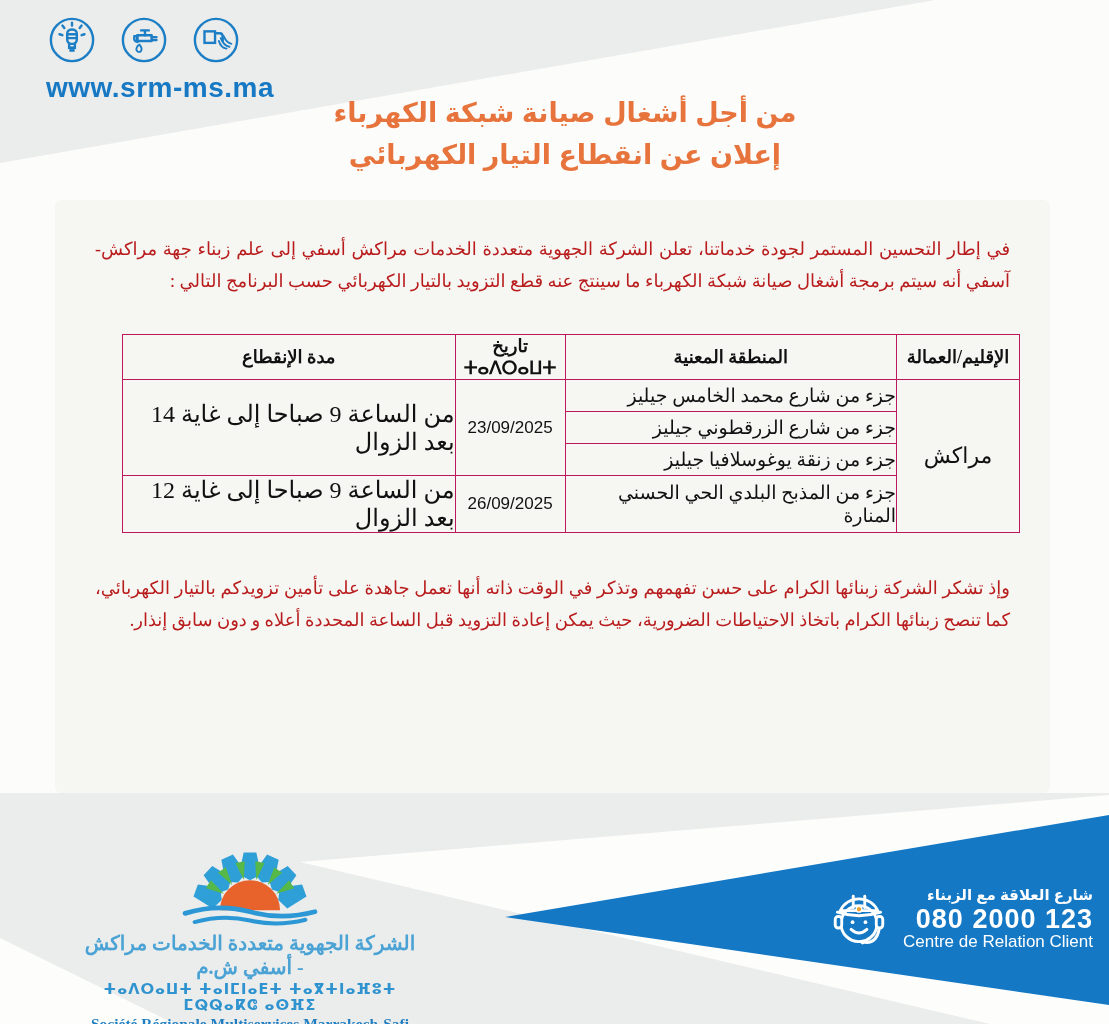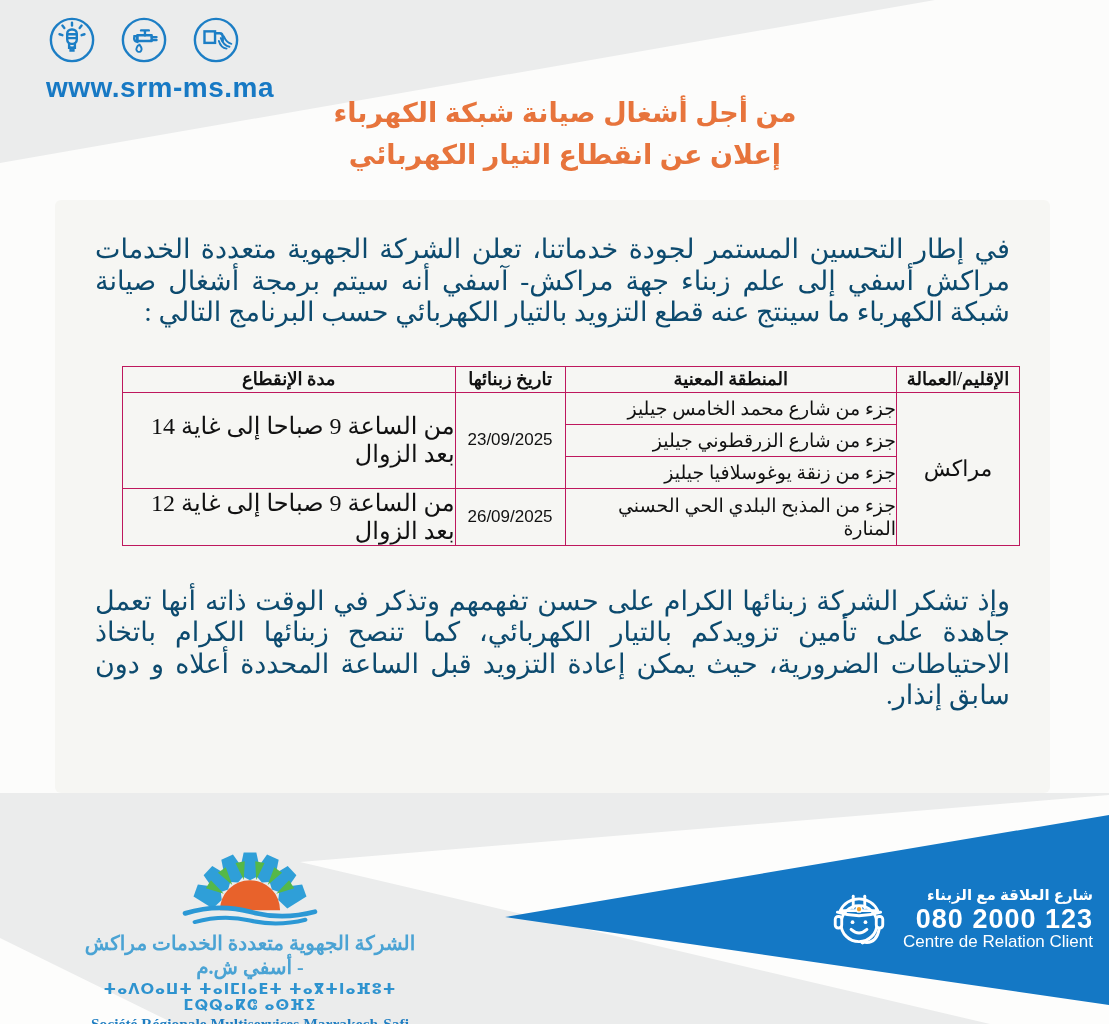--- a/index.html
+++ b/index.html
@@ -10,23 +10,23 @@
              clip-path:polygon(0 0,935px 0,0 163px);}
   
   .service-icons{position:absolute;left:48px;top:16px;display:flex;gap:24px;}
   .service-icons svg{display:block;}
   .website{position:absolute;left:46px;top:72px;font-size:28px;font-weight:bold;color:#1779c4;letter-spacing:.5px;}
   .title{position:absolute;left:300px;top:92px;width:530px;text-align:center;color:#e7743c;
          font-weight:bold;font-size:27px;line-height:42px;
          font-family:"Liberation Sans","DejaVu Sans",sans-serif;direction:rtl;}
   
   .panel{position:absolute;left:55px;top:200px;width:995px;height:593px;background:#f6f6f3;border-radius:6px;}
-  .para{direction:rtl;text-align:justify;text-align-last:right;color:#0c4a6e;
+  .para{direction:rtl;text-align:justify;text-align-last:right;color:#b91c1c;
         font-family:"Liberation Serif","DejaVu Serif",serif;
-        font-size:27px;line-height:31.5px;padding:0 40px;}
+        font-size:18px;line-height:31.5px;padding:0 40px;}
   .para1{padding-top:34px;}
   .para2{padding-top:40px;}
   
   table.outage{border-collapse:collapse;direction:rtl;margin:37px 0 0 67px;width:898px;
                font-family:"Liberation Serif","DejaVu Serif",serif;color:#111;}
   table.outage td,table.outage th{border:1px solid #be185d;padding:0;}
   th.hcell{font-size:18px;font-weight:bold;height:25px;text-align:center;}
   td.area{font-size:19px;text-align:right;padding:0 4px;height:31px;}
   td.province{font-size:22px;text-align:center;}
   td.date{font-family:"Liberation Sans","DejaVu Sans",sans-serif;font-size:17px;text-align:center;}
@@ -112,21 +112,21 @@
       <colgroup>
         <col style="width:123px">
           <col style="width:332px">
           <col style="width:110px">
           <col style="width:333px">
       </colgroup>
       <tbody>
           <tr>
         <th class="hcell">الإقليم/العمالة</th>
         <th class="hcell">المنطقة المعنية</th>
-        <th class="hcell">تاريخ زبنائها</th>
+        <th class="hcell">تاريخ ⵜⴰⴷⵔⴰⵡⵜ</th>
         <th class="hcell">مدة الإنقطاع</th>
       </tr>
       <tr>
         <td class="province" rowspan="4">مراكش</td>
         <td class="area">جزء من شارع محمد الخامس جيليز</td>
         <td class="date" rowspan="3">23/09/2025</td>
         <td class="duration" rowspan="3">من الساعة 9 صباحا إلى غاية 14 بعد الزوال</td>
       </tr>
       <tr>
         <td class="area">جزء من شارع الزرقطوني جيليز</td>

